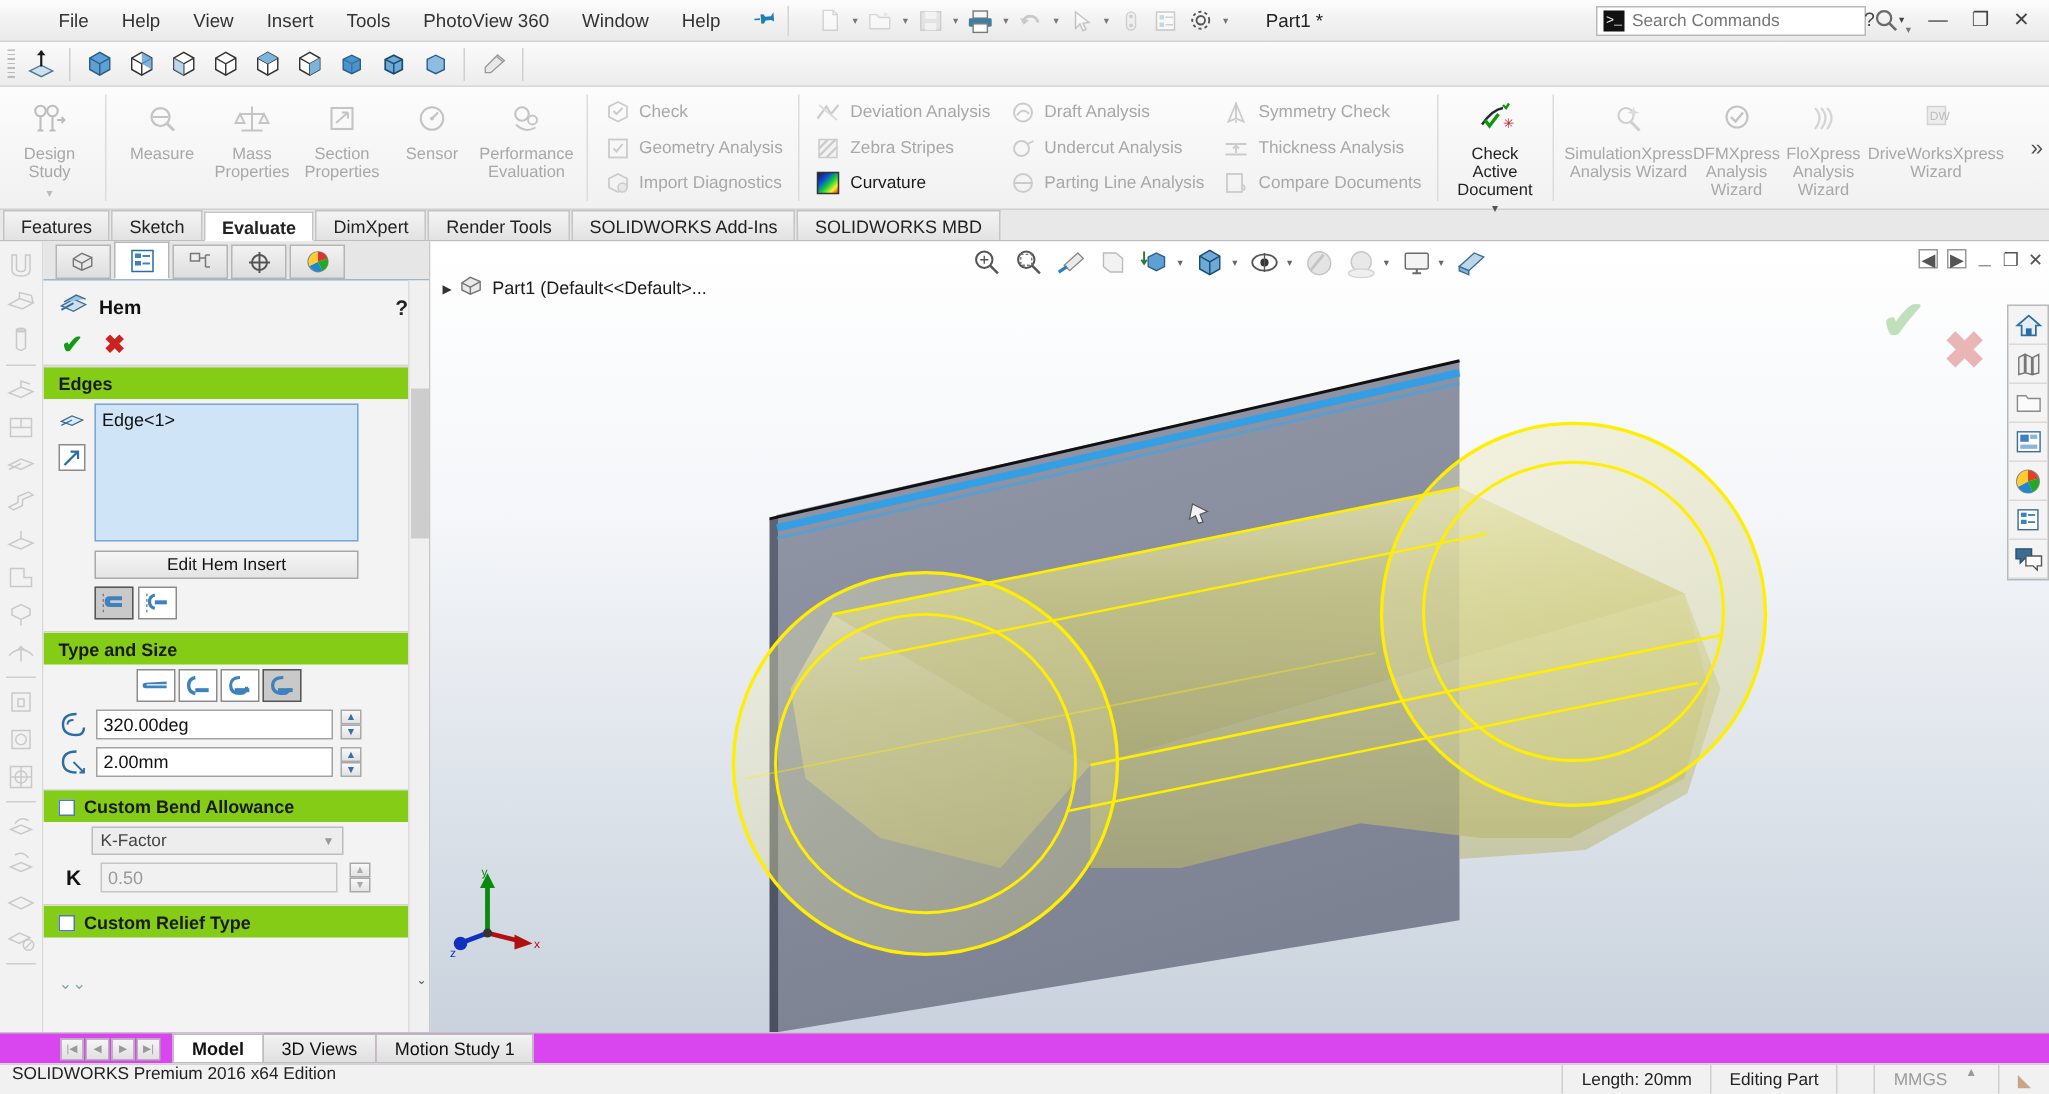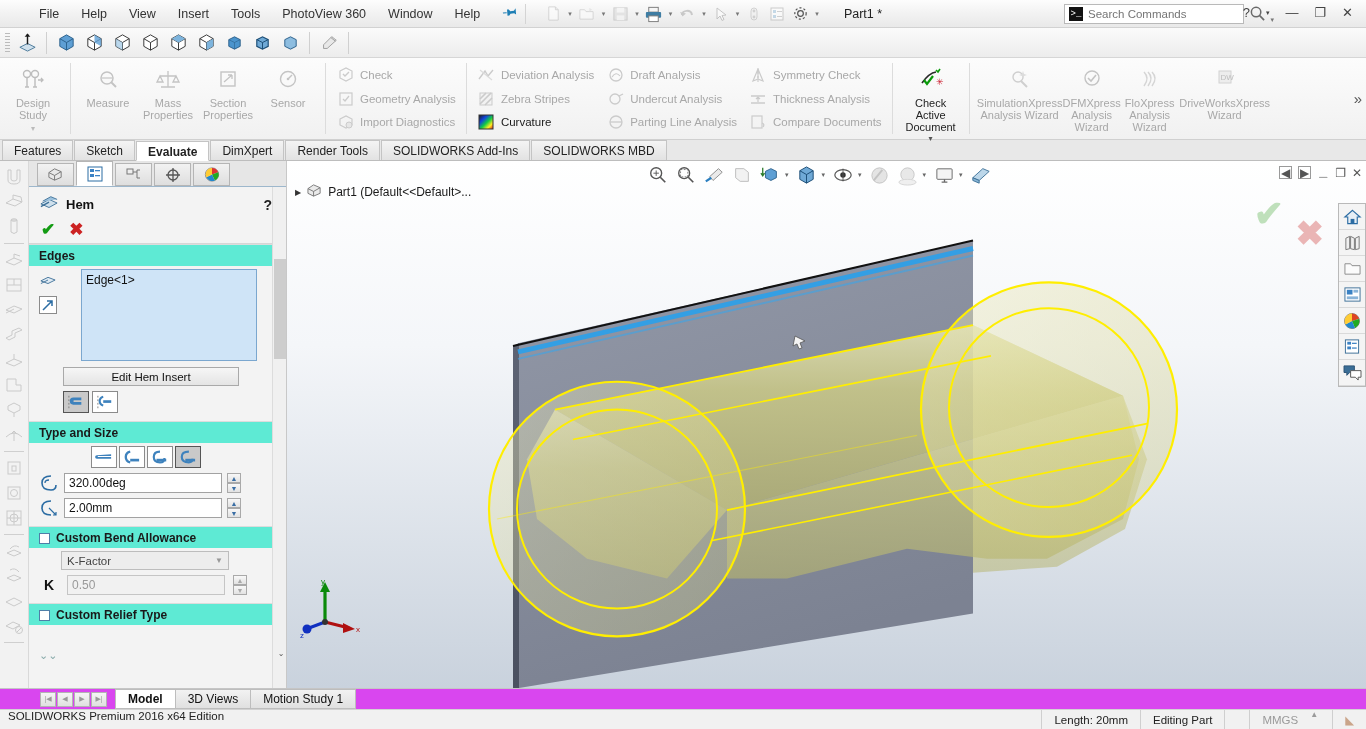--- a/index.html
+++ b/index.html
@@ -102,21 +102,21 @@
   .pm-tab { width:37px; height:23px; display:flex;align-items:center;justify-content:center;
      background:linear-gradient(to bottom,#f2f2f2,#dedede); border:1px solid #b5b5b5; margin-right:2px;}
   .pm-tab.active { background:#fff; border-bottom-color:#fff; height:25px;}
   .pm-header { display:flex; align-items:center; gap:7px; padding: 7px 8px 4px 10px; }
   .pm-title { font-weight:bold; font-size:13px; color:#111; }
   .pm-help { margin-left:auto; color:#222; font-size:14px; font-weight:bold; padding-right:6px;}
   .pm-okrow { display:flex; gap:14px; padding: 2px 0 5px 12px; border-bottom:1px solid #d6d6d6; }
   .ok-check { color:#139b13; font-size:17px; font-weight:bold; line-height:17px;}
   .ok-x { color:#c22; font-size:17px; font-weight:bold; line-height:17px; }
   .pm-scroll { flex:1; overflow:hidden; position:relative; }
-  .sec-head { display:flex; align-items:center; background:#5eead4; padding: 4px 6px 3px 10px;
+  .sec-head { display:flex; align-items:center; background:#84cc16; padding: 4px 6px 3px 10px;
      border-top:1px solid #dcdcdc; }
   .sec-title { font-weight:bold; font-size:12px; color:#1a1a1a; }
   .sec-chev { margin-left:auto; color:#444; font-size:10px; }
   .sec-body { padding: 3px 8px 8px 10px; }
   .selbox { background:#cfe4f7; border:1px solid #7ba7cf; height:92px; margin-left:22px; padding:3px 4px;
      font-size:12px; color:#111; position:relative;}
   .selrow { display:flex; align-items:flex-start; gap:4px; }
   .sel-icons { display:flex; flex-direction:column; gap:7px; padding-top:2px;}
   .sel-ico { width:18px; height:18px; display:flex; align-items:center;justify-content:center; }
   .btn-wide { width: 176px; margin-left: 22px; height:19px; background:linear-gradient(to bottom,#f6f6f6,#e4e4e4);
@@ -428,20 +428,30 @@
       <div class="rib-btn">
         <div class="rib-ico">
           <svg width="26" height="26" viewBox="0 0 26 26">
               <circle cx="13" cy="12" r="7.5" fill="none" stroke="#c4c4c4" stroke-width="1.4"></circle>
               <path d="M13 12 L17 8" stroke="#c4c4c4" stroke-width="1.5"></path>
               <circle cx="13" cy="12" r="1.3" fill="#c4c4c4"></circle>
             </svg>
         </div>
         <span>Sensor</span>
       </div>
+      <div class="rib-btn" style="width:66px">
+        <div class="rib-ico">
+          <svg width="26" height="26" viewBox="0 0 26 26">
+              <circle cx="10" cy="9" r="4.5" fill="none" stroke="#c4c4c4" stroke-width="1.4"></circle>
+              <circle cx="17" cy="13" r="3" fill="none" stroke="#c4c4c4" stroke-width="1.3"></circle>
+              <path d="M6 16 q6 6 13 2" stroke="#c4c4c4" stroke-width="1.3" fill="none"></path>
+            </svg>
+        </div>
+        <span>Performance Evaluation</span>
+      </div>
     </div>
     <div class="rib-sepv"></div>
 
     <div class="rib-list">
       <div class="rib-row">
         <span class="mini">
           <svg width="18" height="18" viewBox="0 0 18 18">
               <path d="M3 5 L9 2 L15 5 L15 12 L9 15 L3 12 Z" fill="none" stroke="#cbcbcb" stroke-width="1.2"></path>
               <path d="M6 8 l2 2 4-4" stroke="#cbcbcb" stroke-width="1.4" fill="none"></path>
             </svg>
@@ -821,21 +831,21 @@
                     <path d="M2 10 L10 6 L18 9 L10 13 Z" fill="#dfeaf3" stroke="#3b6e96"></path>
                     <path d="M2 13 L10 9" stroke="#3b6e96"></path>
                   </svg>
               </span>
               <span class="sel-ico" style="border:1px solid #8b8b8b;background:#fff;">
                 <svg width="14" height="14" viewBox="0 0 14 14">
                     <path d="M2 12 L11 3 M6 3 h5 v5" stroke="#2b6ca3" stroke-width="1.5" fill="none"></path>
                   </svg>
               </span>
             </div>
-            <div class="selbox" style="margin-left:20px;width:176px;">
+            <div class="selbox" style="margin-left:2px;width:176px;">
               <span>Edge&lt;1&gt;</span>
             </div>
           </div>
           <div class="btn-wide" style="margin-left:24px;margin-top:6px;">Edit Hem Insert</div>
           <div class="togglerow" style="margin-left:24px;">
             <div class="tgl sel">
               <svg width="20" height="16" viewBox="0 0 22 18">
                   <path d="M3 2 v14" stroke="#7a7a7a" stroke-dasharray="2 2"></path>
                   <path d="M8 4 q-4 0 -4 4 q0 4 4 4 h9 v-3 h-8 q-1 0 -1 -1 q0 -1 1 -1 h8 v-3 z" fill="#3e82bd"></path>
                 </svg>

